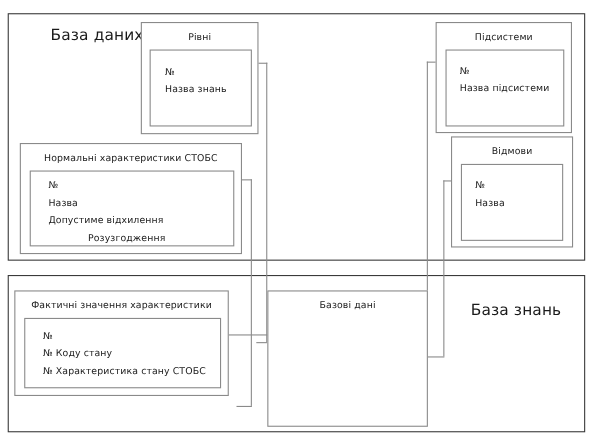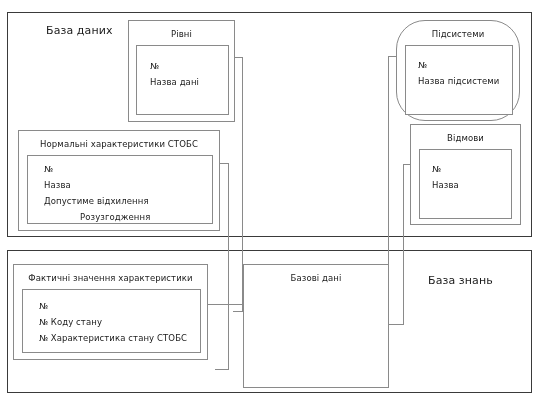--- a/index.html
+++ b/index.html
@@ -21,21 +21,21 @@
     background: #ffffff;
   }
   .container-box {
     position: absolute;
     border: 1px solid #3a3a3a;
     background: transparent;
     box-sizing: border-box;
   }
   .container-label {
     position: absolute;
-    font-size: 11px;
+    font-size: 14px;
     color: #1a1a1a;
     white-space: nowrap;
     letter-spacing: 0.1px;
   }
   .entity {
     position: absolute;
     border: 1px solid #8a8a8a;
     background: #ffffff;
     box-sizing: border-box;
     z-index: 5;
@@ -98,25 +98,25 @@
   <div class="conn h" style="left:403px; top:164px; width:18px;"></div>
   <div class="conn v" style="left:403px; top:164px; height:160px;"></div>
   <div class="conn h" style="left:376px; top:324px; width:28px;"></div>
 
   <div class="conn h" style="left:206px; top:304px; width:45px;"></div>
 
   <div class="entity" style="left:128px; top:20px; width:107px; height:102px;">
     <div class="entity-title" style="top:8px;">Рівні</div>
     <div class="entity-fields" style="left:7px; top:24px; width:93px; height:70px;">
       <div class="field" style="position:absolute; left:13px; top:16px;">№</div>
-      <div class="field" style="position:absolute; left:13px; top:32px;">Назва дані</div>
+      <div class="field" style="position:absolute; left:13px; top:32px;">Назва знань</div>
     </div>
   </div>
 
-  <div class="entity" style="left:396px; top:20px; width:124px; height:101px;border-radius:29px;">
+  <div class="entity" style="left:396px; top:20px; width:124px; height:101px;">
     <div class="entity-title" style="top:8px;">Підсистеми</div>
     <div class="entity-fields" style="left:8px; top:24px; width:108px; height:70px;">
       <div class="field" style="position:absolute; left:12px; top:15px;">№</div>
       <div class="field" style="position:absolute; left:12px; top:31px;">Назва підсистеми</div>
     </div>
   </div>
 
   <div class="entity" style="left:18px; top:130px; width:202px; height:101px;">
     <div class="entity-title" style="top:8px;">Нормальні характеристики СТОБС</div>
     <div class="entity-fields" style="left:8px; top:24px; width:186px; height:69px;">

